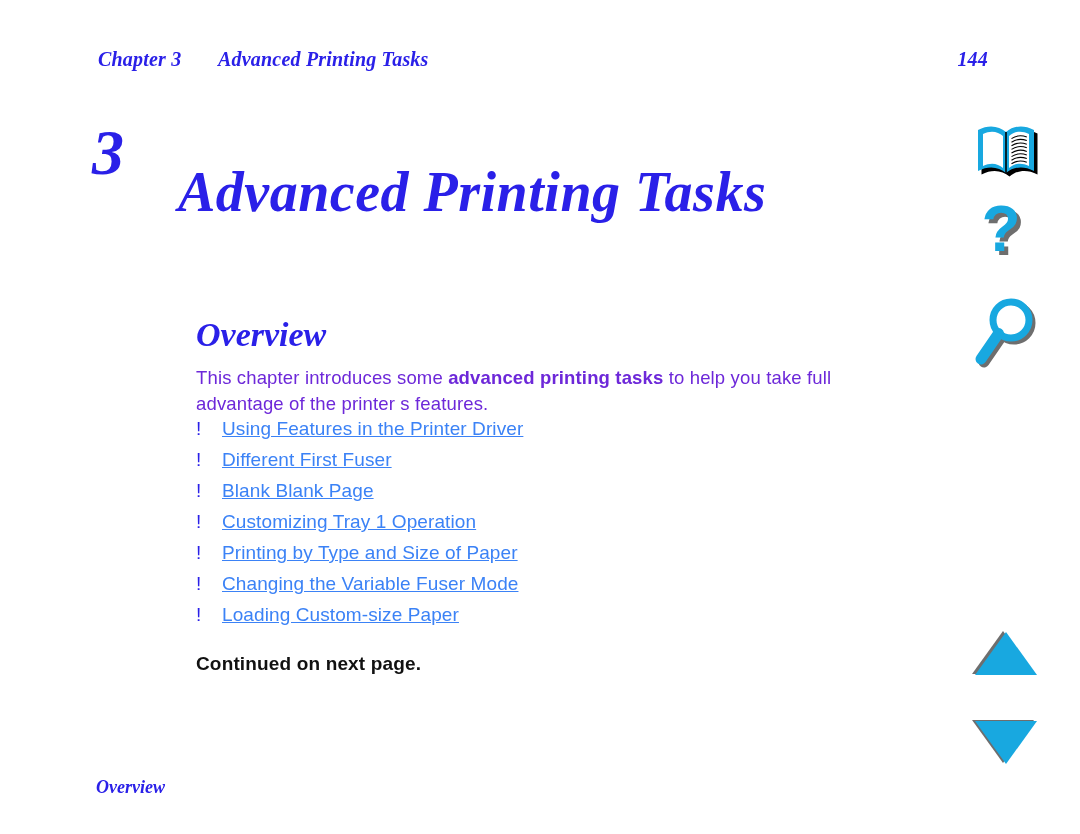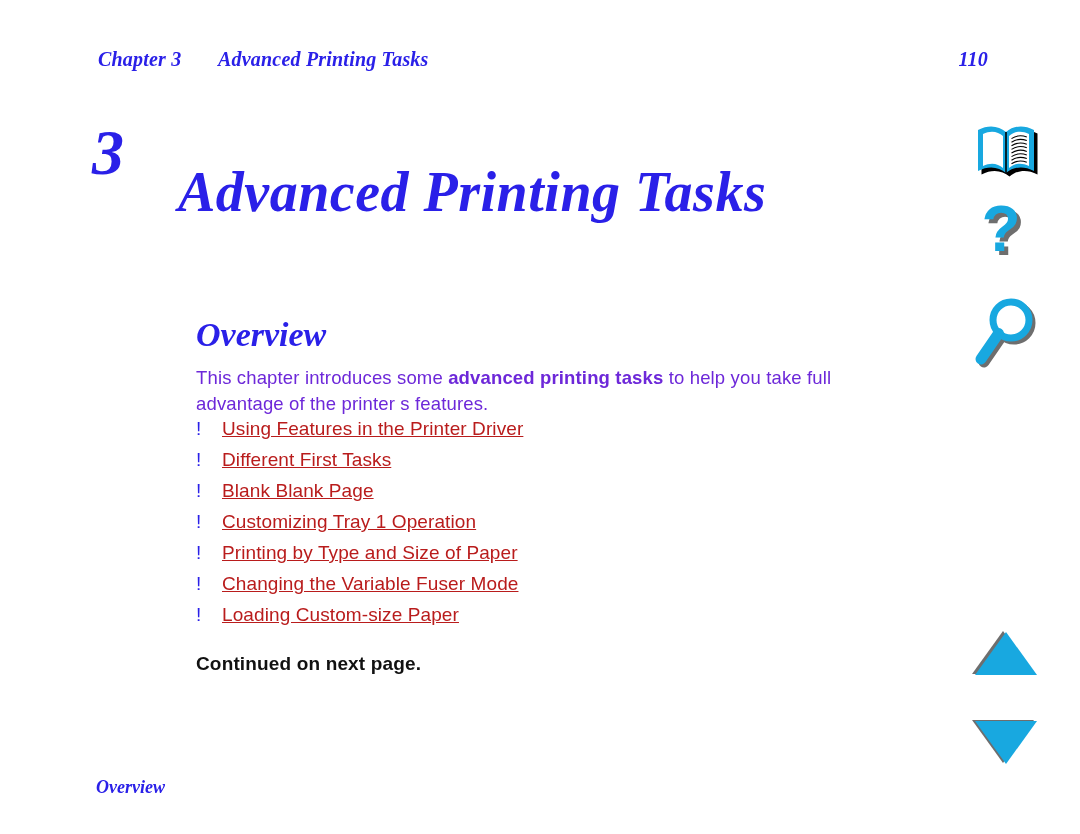--- a/index.html
+++ b/index.html
@@ -136,21 +136,21 @@
     font-size: 19px;
     color: #2A20E8;
     font-weight: normal;
   }
   .link-text {
     position: absolute;
     left: 26px;
     top: 0;
     font-family: "Liberation Sans", sans-serif;
     font-size: 19px;
-    color: #b91c1c;
+    color: #3b82f6;
     letter-spacing: 0.1px;
     cursor: pointer;
   }
 
   
   .continued-note {
     position: absolute;
     left: 196px;
     top: 647px;
     font-family: "Liberation Sans", sans-serif;
@@ -192,40 +192,40 @@
   #icon-next    { left: 17px; top: 611px; width: 68px; height: 50px; }
 </style>
 </head>
 <body>
 
 <div class="page">
 
   <div class="running-header">
     <span class="rh-chapter">Chapter 3</span>
     <span class="rh-title">Advanced Printing Tasks</span>
-    <span class="rh-pageno">110</span>
+    <span class="rh-pageno">144</span>
   </div>
 
   <div class="chapter-number">3</div>
   <h1 class="chapter-title">Advanced Printing Tasks</h1>
 
   <h2 class="section-heading">Overview</h2>
 
   <p class="body-paragraph"><span>This chapter introduces some </span><b>advanced printing tasks</b><span> to help you take full advantage of the printer s features.</span></p>
 
   <nav class="link-list">
 
     <div class="link-item">
       <span class="link-bullet">!</span>
       <a class="link-text" href="#">Using Features in the Printer Driver</a>
     </div>
 
     <div class="link-item">
       <span class="link-bullet">!</span>
-      <a class="link-text" href="#">Different First Tasks</a>
+      <a class="link-text" href="#">Different First Fuser</a>
     </div>
 
     <div class="link-item">
       <span class="link-bullet">!</span>
       <a class="link-text" href="#">Blank Blank Page</a>
     </div>
 
     <div class="link-item">
       <span class="link-bullet">!</span>
       <a class="link-text" href="#">Customizing Tray 1 Operation</a>

